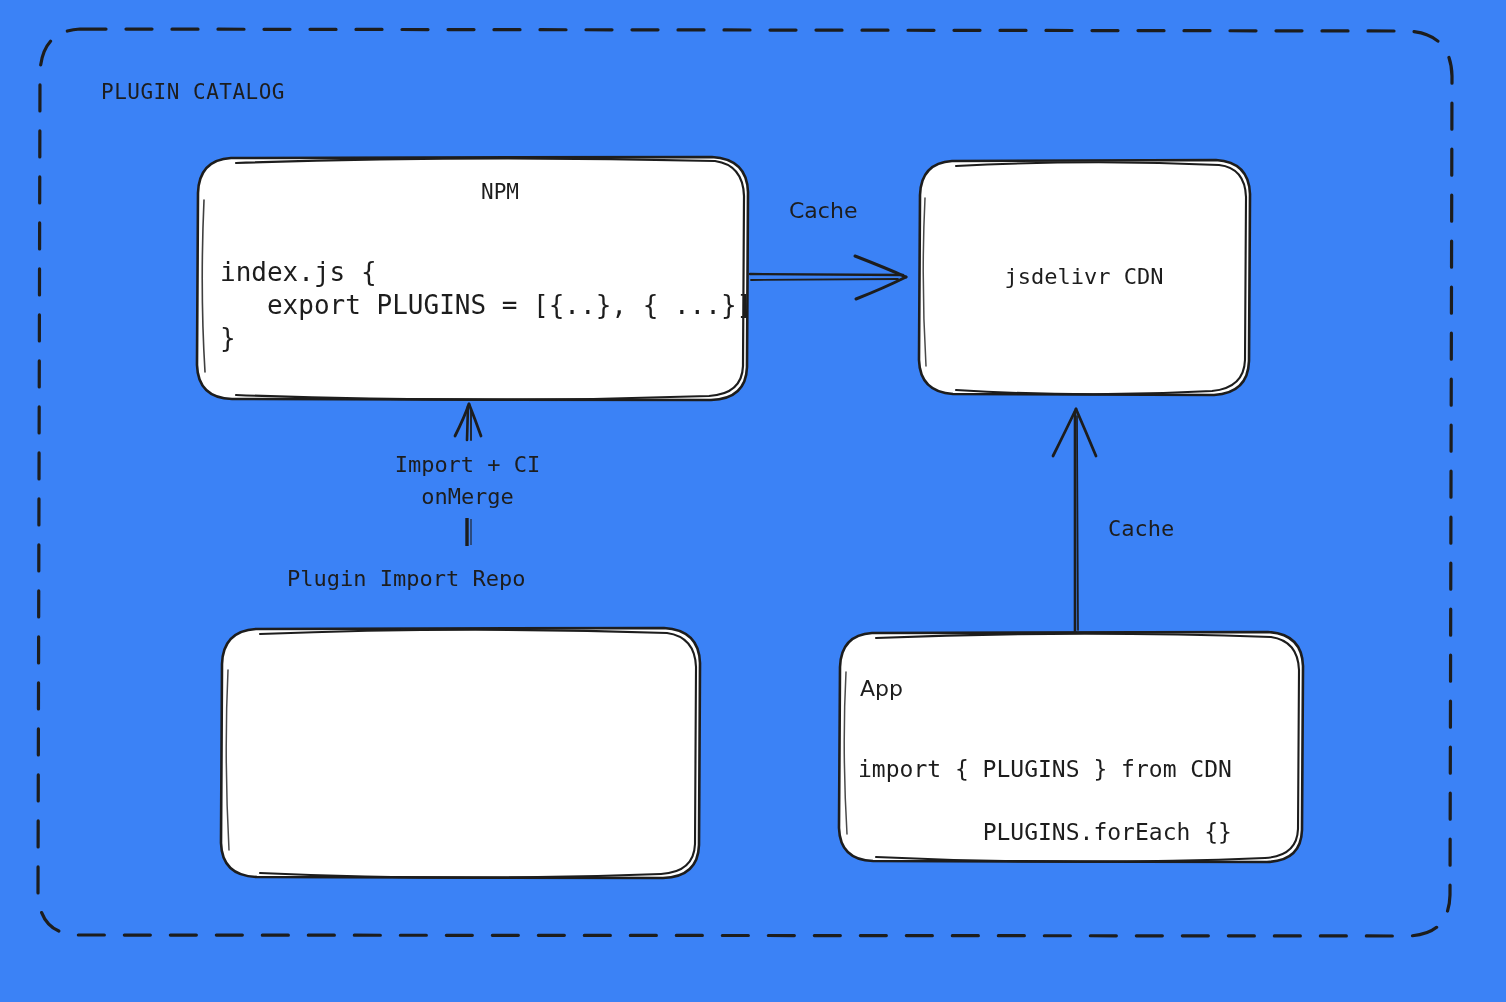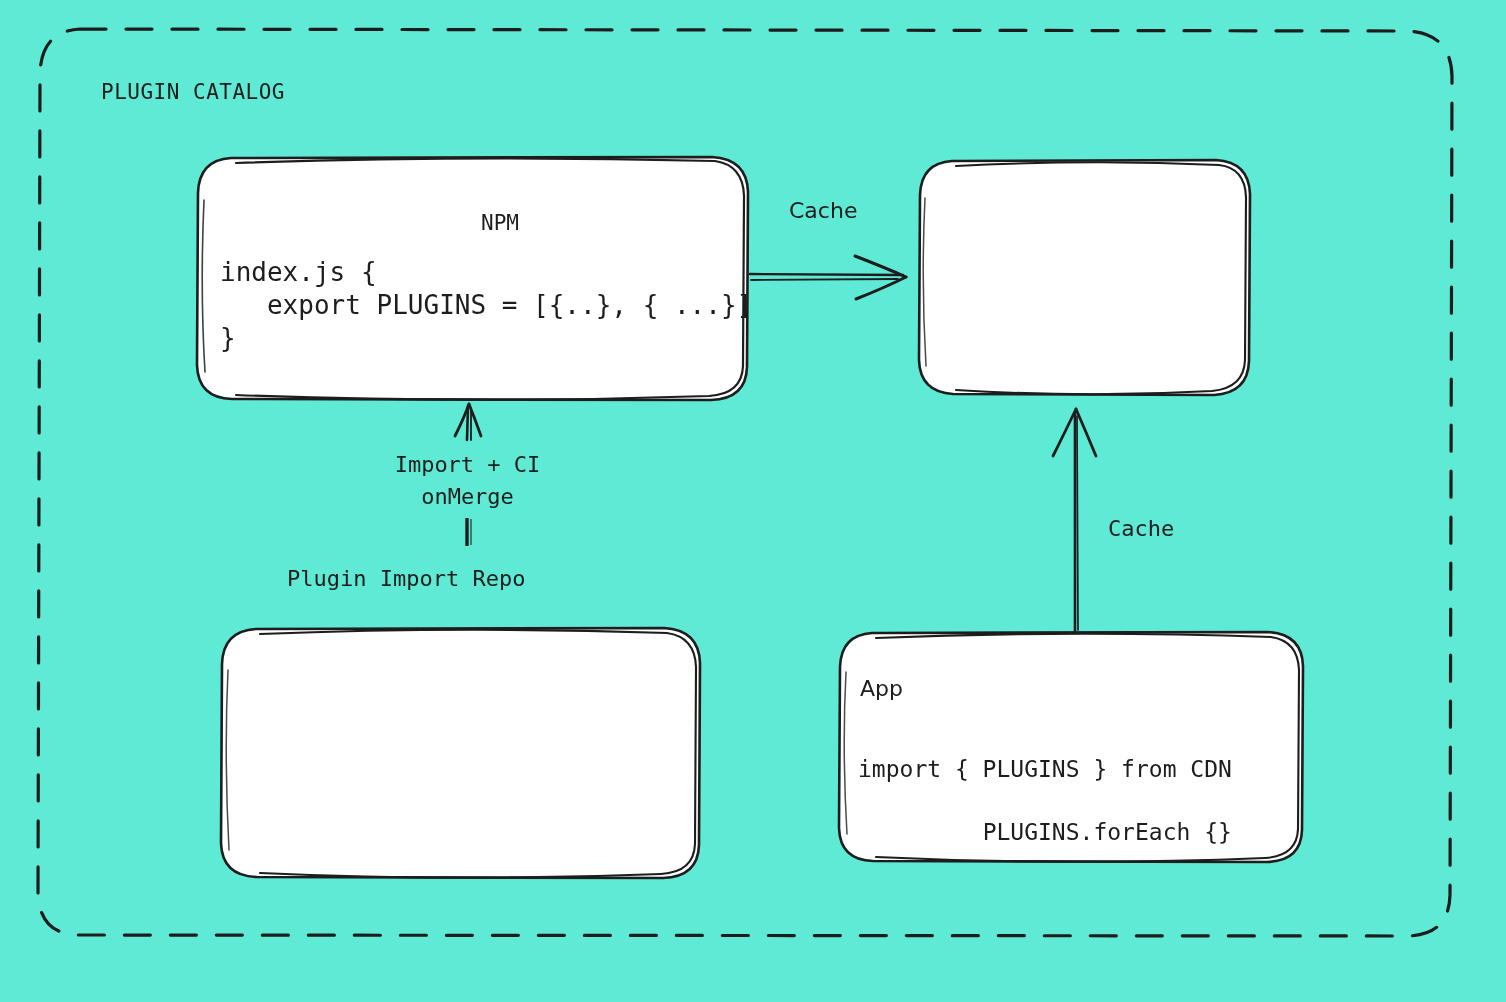--- a/index.html
+++ b/index.html
@@ -7,21 +7,21 @@
     padding: 0;
     background: #ffffff;
   }
   body {
     font-family: "DejaVu Sans Mono", monospace;
   }
   #canvas {
     position: relative;
     width: 1506px;
     height: 1002px;
-    background: #5eead4;
+    background: #3b82f6;
     overflow: hidden;
   }
   #sketch {
     position: absolute;
     top: 0;
     left: 0;
     width: 1506px;
     height: 1002px;
   }
   .txt {
@@ -39,21 +39,21 @@
   #container-title {
     left: 101px;
     top: 82px;
     font-size: 21px;
     letter-spacing: 0.5px;
   }
 
   
   #npm-title {
     left: 196px;
-    top: 213px;
+    top: 182px;
     width: 608px;
     text-align: center;
     font-size: 21px;
   }
   #npm-code {
     left: 220px;
     top: 256px;
     font-size: 26px;
     line-height: 33px;
   }
@@ -184,20 +184,21 @@
   </svg>
 
   <div class="txt" id="container-title">PLUGIN CATALOG</div>
 
   <div class="txt" id="npm-title">NPM</div>
 
   <div class="txt" id="npm-code">index.js {
    export PLUGINS = [{..}, { ...}]
 }</div>
 
+  <div class="txt" id="cdn-title">jsdelivr CDN</div>
 
   <div class="txt sans" id="cache-label">Cache</div>
 
   <div class="txt" id="webpack-label">Import + CI
 onMerge</div>
 
   <div class="txt" id="repo-caption">Plugin Import Repo</div>
 
 
   <div class="txt" id="import-label">Cache</div>

